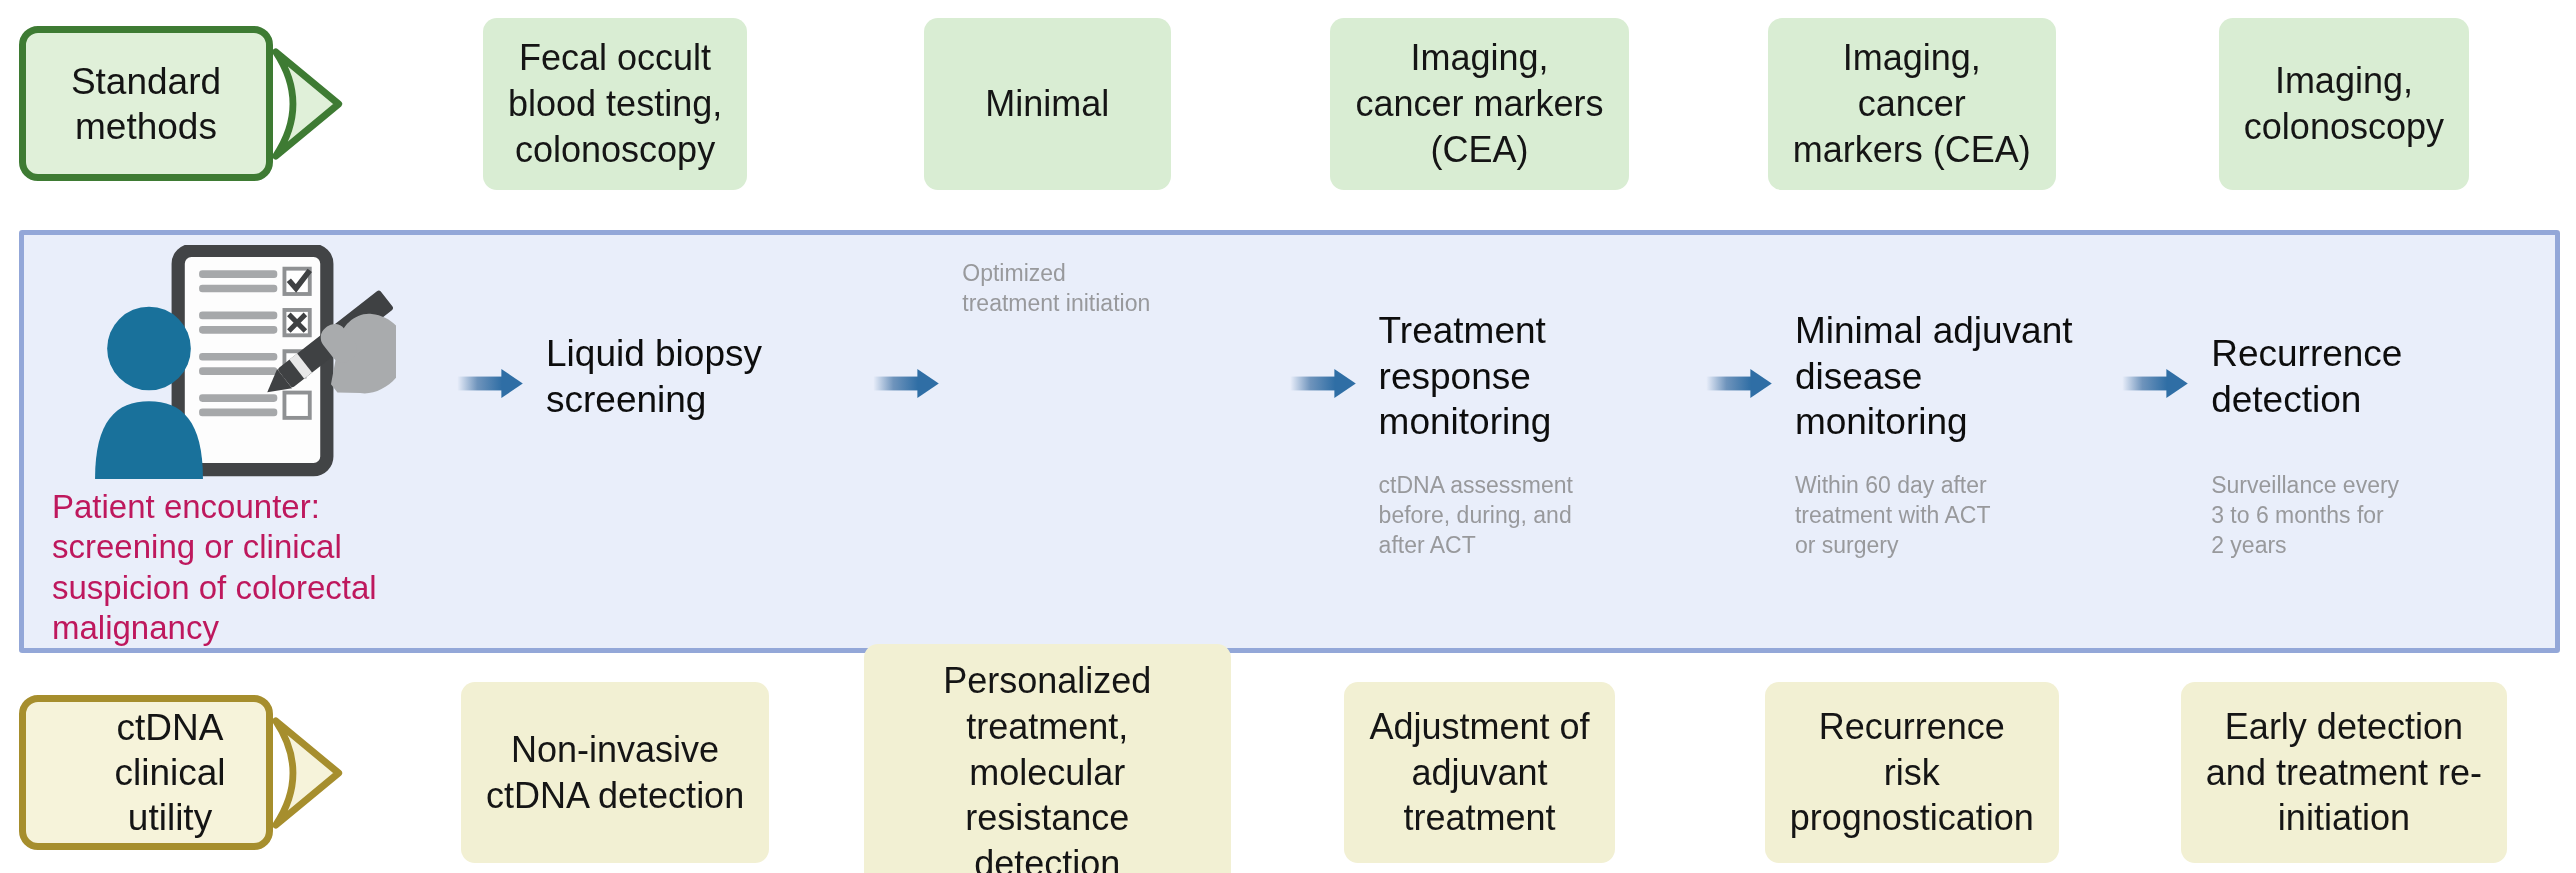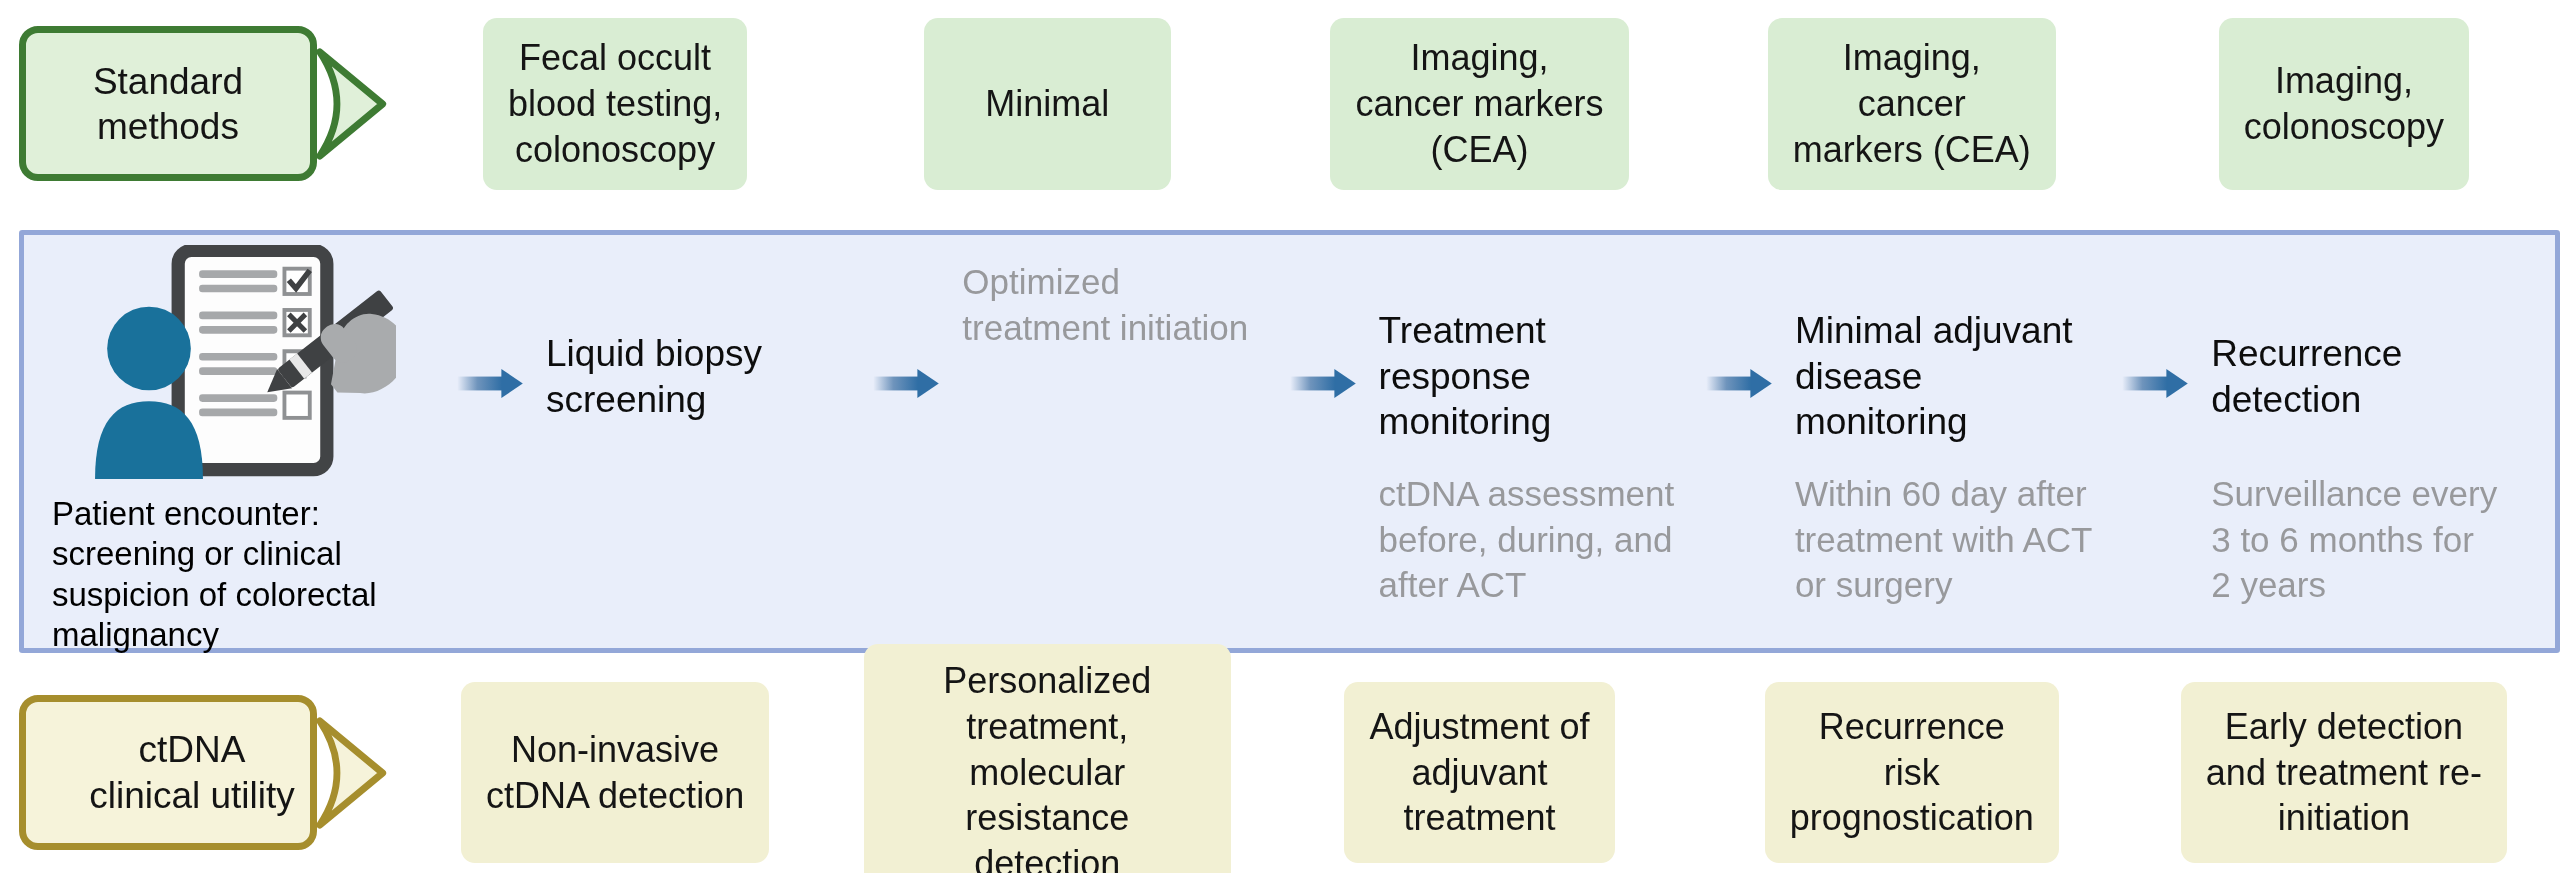--- a/index.html
+++ b/index.html
@@ -9,21 +9,21 @@
   }
   .pre { white-space:pre-line; }
 
   
   .band { position:absolute; left:19px; right:16px; display:flex; align-items:center; }
   .top-band    { top:11.4px;  height:185px; }
   .bottom-band { top:679px; height:187px; }
 
   .label-wrap { flex:0 0 380px; display:flex; align-items:center; }
   .label-box {
-    width:298px; min-height:155px; box-sizing:border-box;
+    width:254px; min-height:155px; box-sizing:border-box;
     border-radius:19px; display:flex; align-items:center; justify-content:center;
     text-align:center; font-size:37px; line-height:1.22;
   }
   .green-label  { border:7px solid #3e7b33; background:#e0f0d9; }
   .yellow-label { border:7px solid #a68e2d; background:#f6f3da;padding-left:48px; }
   .chevron { margin-left:-3.2px; flex:0 0 auto; }
 
   .col { flex:1; display:flex; align-items:center; justify-content:center; }
   .box {
     min-height:172px; min-width:247px; max-width:367px; box-sizing:border-box;
@@ -35,30 +35,30 @@
   .yellow-box { background:#f2f0d3; min-height:181px; }
 
   
   .mid-panel {
     position:absolute; left:19px; right:16px; top:230px; height:423px;
     box-sizing:border-box; border:5.7px solid #93a7d8; border-radius:3.2px;
     background:#e9eefa; display:flex; padding:0 16.5px 0 28px;
   }
   .patient-cell { flex:0 0 405px; padding-top:10px; }
   .patient-icon { margin-left:35px; display:block; }
-  .caption { margin-top:15px; font-size:33px; line-height:1.22; color:#000000; }
+  .caption { margin-top:8px; font-size:33px; line-height:1.22; color:#be185d; }
 
   .flow-arrow { flex:0 0 auto; margin-top:134px; }
 
   .step { flex:1; box-sizing:border-box; padding-left:23px; padding-right:3.8px; }
   .step-title {
     margin-top:71px; min-height:141px; display:flex; align-items:center;
     font-size:37px; line-height:1.24; color:#0d0d0d;
   }
-  .step-sub { margin-top:24px; font-size:35px; line-height:1.3; color:#98999c; }
+  .step-sub { margin-top:24px; font-size:23px; line-height:1.3; color:#98999c; }
 </style>
 </head>
 <body>
 
 <div>
 
   <div class="band top-band">
     <div class="label-wrap">
       <div class="label-box green-label">
         <span class="pre">Standard

